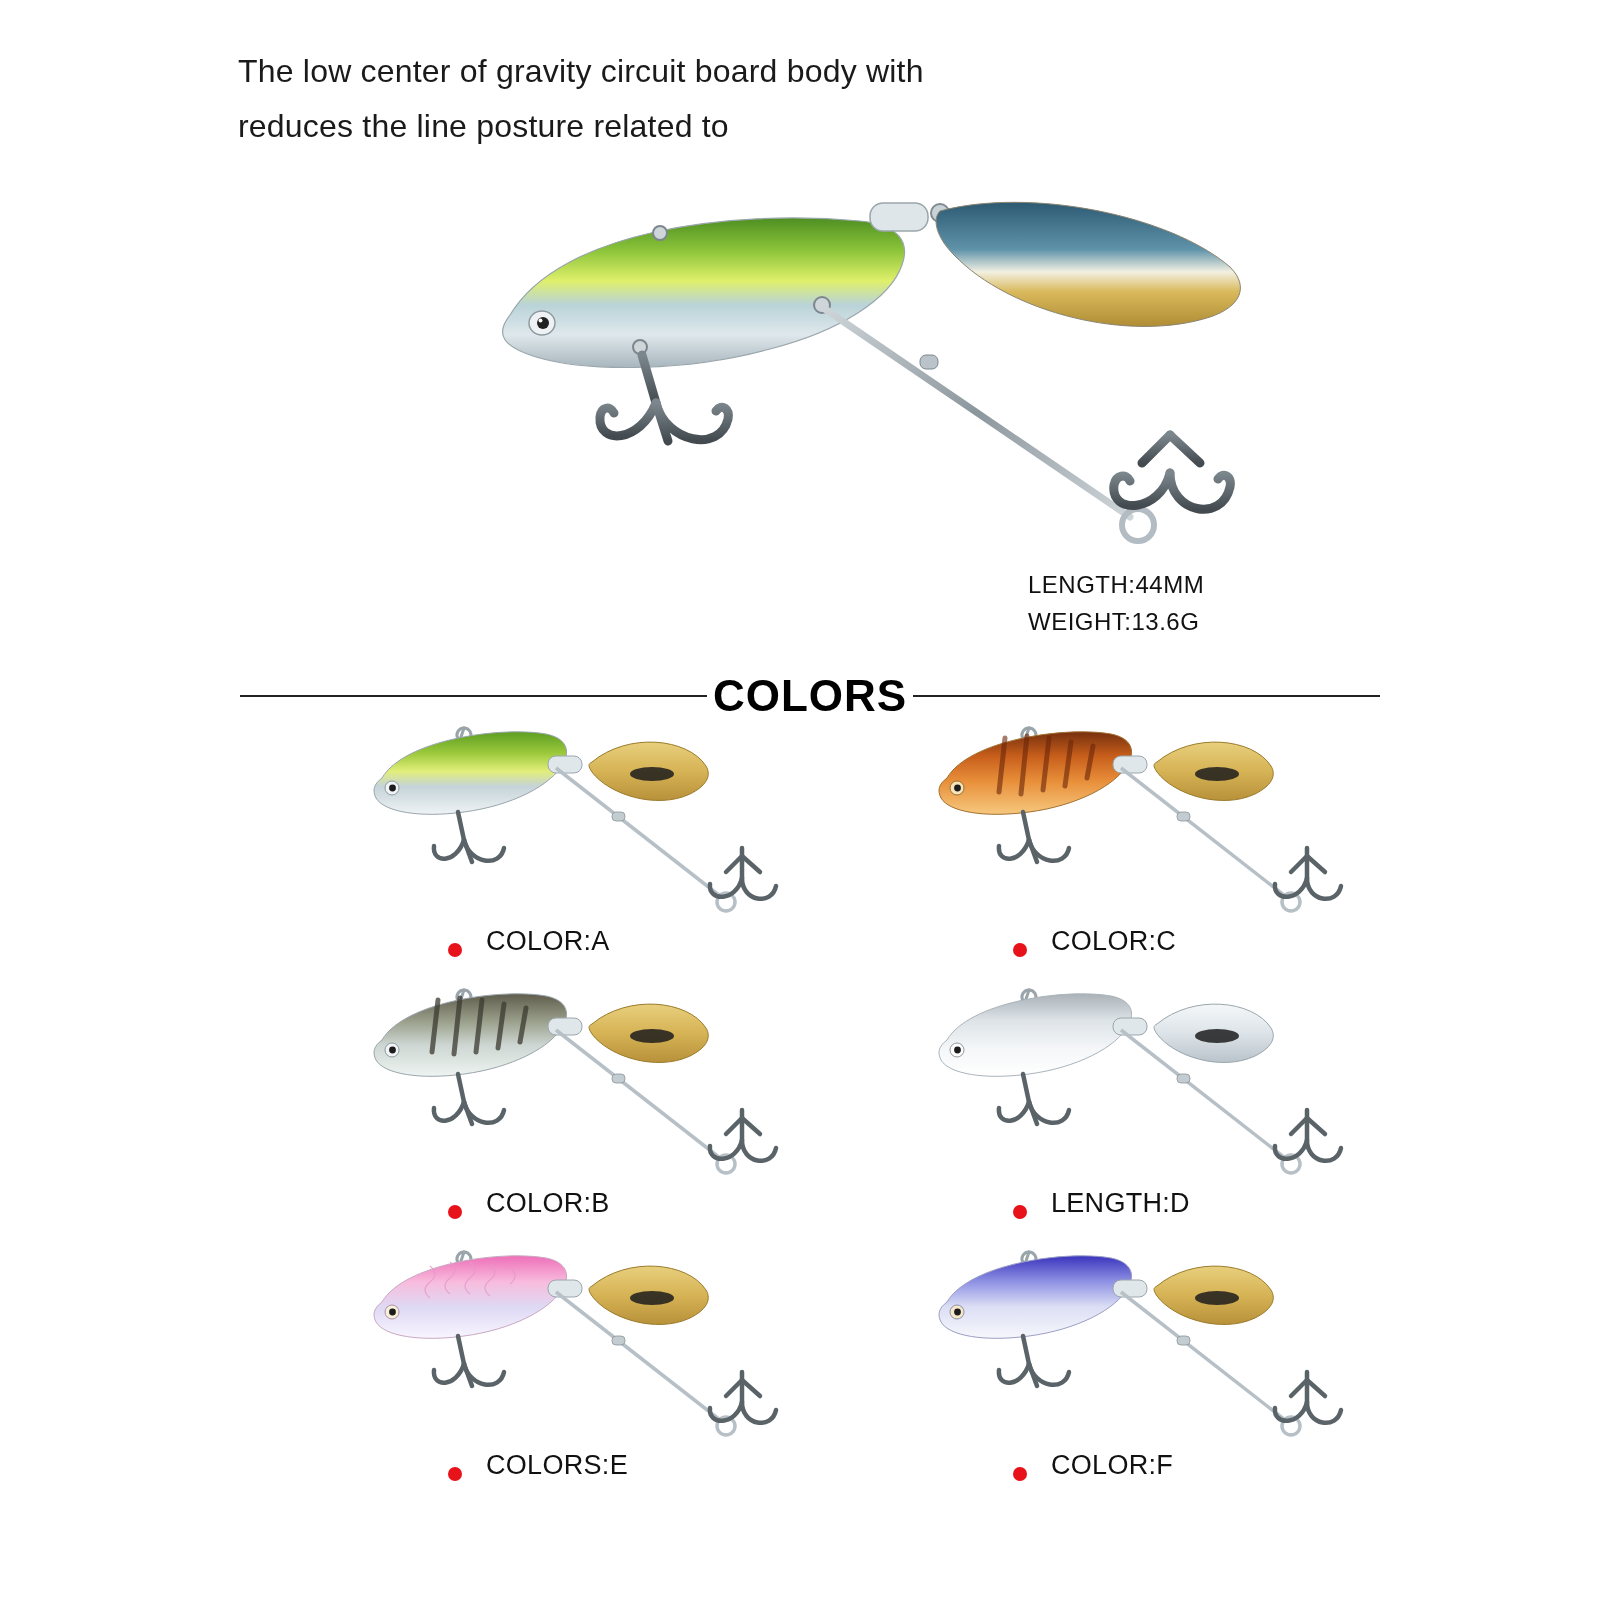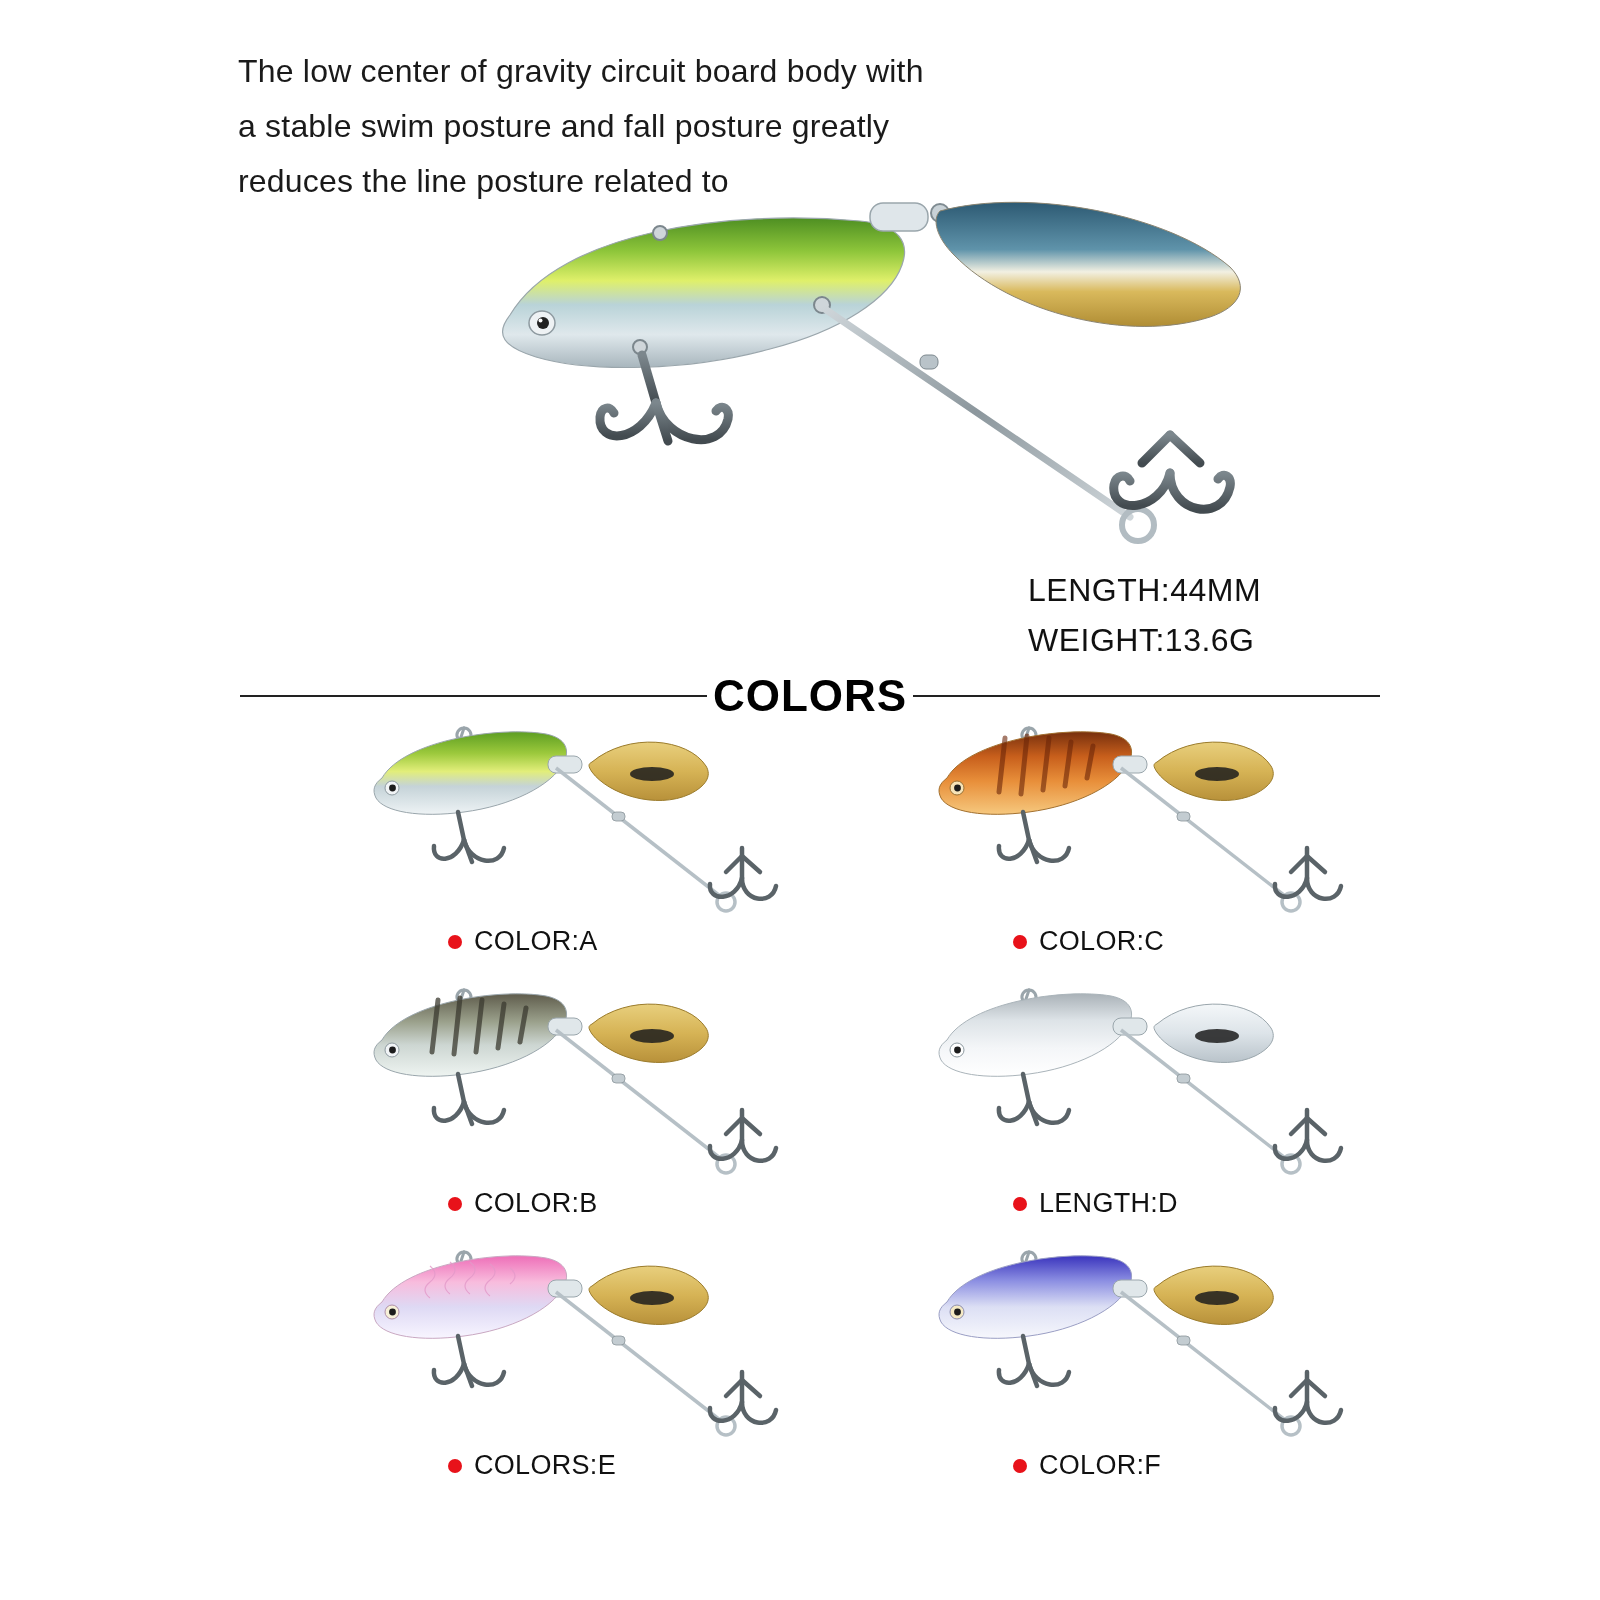--- a/index.html
+++ b/index.html
@@ -37,21 +37,21 @@
     top: 195px;
     width: 820px;
     height: 390px;
   }
 
   
   .specs {
     position: absolute;
     left: 1028px;
     top: 566px;
-    font-size: 32px;
+    font-size: 24px;
     line-height: 1.55;
     color: #111;
     letter-spacing: 0.5px;
   }
 
   
   .colors-head {
     position: absolute;
     left: 240px;
     top: 668px;
@@ -90,42 +90,41 @@
     left: 30px;
     top: 0;
     width: 530px;
     height: 210px;
   }
   .label {
     position: absolute;
     left: 118px;
     top: 210px;
     display: flex;
-    align-items: center;
-    gap: 12px;
+    align-items: flex-end;
+    gap: 24px;
     font-size: 27px;
     color: #111;
     letter-spacing: 0.3px;
     white-space: nowrap;
   }
   .dot {
     width: 14px; height: 14px;
     border-radius: 50%;
     background: #e8121a;
     display: inline-block;
     flex: 0 0 auto;
   }
   svg { display: block; overflow: visible; }
 </style>
 </head>
 <body>
 
 <div class="desc">
   <div>The low center of gravity circuit board body with</div>
-  <div>a stable swim posture and fall posture greatly</div>
   <div>reduces the line posture related to</div>
 </div>
 
 <div class="hero">
   <svg width="820" height="390" viewBox="0 0 820 390">
     <defs>
       <linearGradient id="heroBody" x1="0" y1="0" x2="0" y2="1">
         <stop offset="0%" stop-color="#4e8f22"></stop>
         <stop offset="22%" stop-color="#8dc53a"></stop>
         <stop offset="42%" stop-color="#dff06a"></stop>

